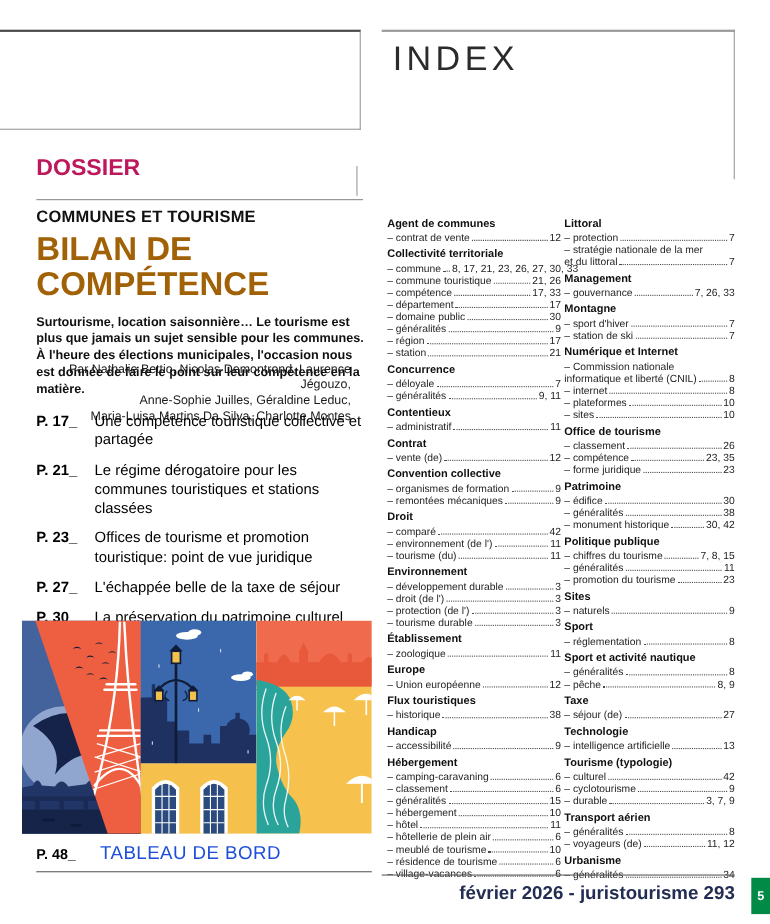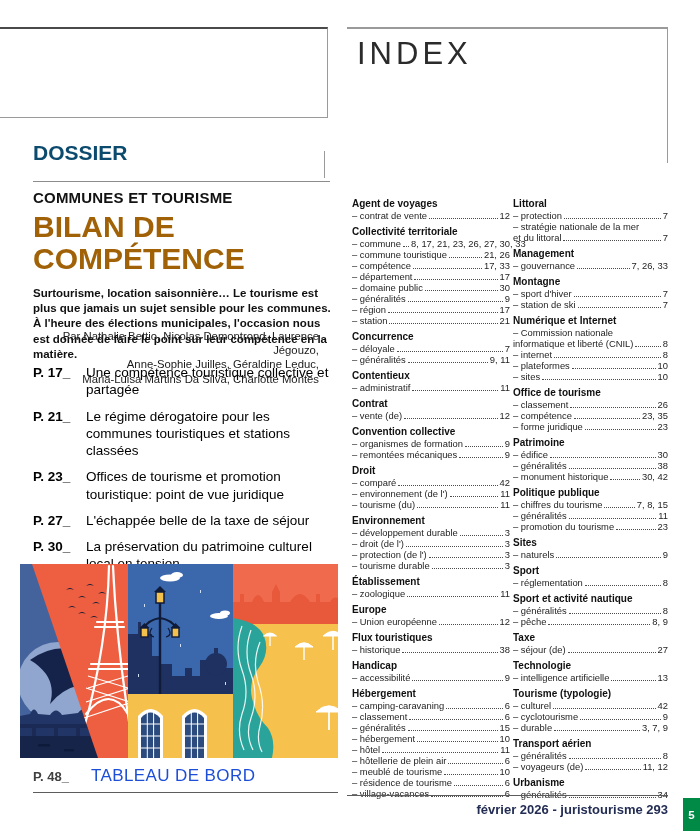--- a/index.html
+++ b/index.html
@@ -2,58 +2,58 @@
 <html lang="fr"><head>
 <meta charset="utf-8">
 <style>
   html,body{margin:0;padding:0;background:#ffffff;}
   .page{position:relative;width:700px;height:840px;background:#fff;overflow:hidden;
         font-family:"Liberation Sans",sans-serif;color:#111;}
   
   .logo-box{position:absolute;left:-2px;top:27px;width:328px;height:88px;background:#fff;
             border:1px solid #9a9a9a;border-top:2px solid #4a4a4a;}
   
-  .kicker{position:absolute;left:33px;top:141px;font-size:21px;font-weight:bold;color:#0c4a6e;}
+  .kicker{position:absolute;left:33px;top:141px;font-size:21px;font-weight:bold;color:#be185d;}
   .kicker-rule{position:absolute;left:33px;top:181px;width:297px;height:1px;background:#8c8c8c;}
   .kicker-tick{position:absolute;left:324px;top:151px;width:1px;height:27px;background:#9a9a9a;}
   .overline{position:absolute;left:33px;top:189px;font-size:15px;font-weight:bold;color:#121212;letter-spacing:.2px;}
   .main-title{position:absolute;left:33px;top:211px;width:280px;font-size:30px;line-height:1.08;
               font-weight:bold;color:#a16207;}
   .intro{position:absolute;left:33px;top:286px;width:301px;font-size:11.5px;font-weight:bold;
          line-height:1.32;color:#101010;}
   .byline{position:absolute;left:22px;top:329px;width:297px;font-size:11.3px;line-height:1.26;
           text-align:right;color:#1a1a1a;}
   .toc{position:absolute;left:33px;top:364px;width:302px;}
-  .toc-item{display:flex;gap:9px;margin-bottom:9px;line-height:1.28;}
+  .toc-item{display:flex;gap:9px;margin-bottom:9px;line-height:1.28;margin-top:10px;}
   .toc-page{flex:0 0 44px;font-weight:bold;font-size:13.5px;color:#000;}
   .toc-title{flex:1;font-size:13.5px;color:#000;}
   
   .illus{position:absolute;left:20px;top:564px;width:318px;height:194px;}
   .illus svg{display:block;width:318px;height:194px;}
   
   .tdb-row{position:absolute;left:33px;top:766px;display:flex;align-items:baseline;gap:22px;}
-  .tdb-page{font-weight:bold;font-size:13px;color:#404040;}
+  .tdb-page{font-weight:bold;font-size:13px;color:#000000;}
   .tdb-title{font-size:17px;letter-spacing:.4px;color:#1d4ed8;}
   .tdb-rule{position:absolute;left:33px;top:792px;width:305px;height:1px;background:#5c5c5c;}
   
   .index-topline{position:absolute;left:347px;top:27px;width:321px;height:2px;background:#9a9a9a;}
   .index-sideline{position:absolute;left:667px;top:27px;width:1px;height:136px;background:#9a9a9a;}
   .index-title{position:absolute;left:357px;top:36px;font-size:31px;letter-spacing:4px;color:#2b2b2b;}
   .idx-col{position:absolute;top:198px;}
   .idx-col1{left:352px;width:158px;}
   .idx-col2{left:513px;width:155px;}
   .idx-sec{margin-bottom:5px;}
   .idx-head{font-weight:bold;font-size:10px;line-height:11px;color:#101010;padding-bottom:1px;}
   .idx-item{display:flex;align-items:flex-end;font-size:9.4px;line-height:11px;color:#1d1d1d;}
   .idx-item .lbl{white-space:nowrap;}
   .idx-item .dots{flex:1;min-width:6px;border-bottom:1.3px dotted #4c4c4c;margin:0 2px 2px 2px;}
   .idx-item .num{white-space:nowrap;}
   
   .footer-rule{position:absolute;left:347px;top:795px;width:321px;height:1px;background:#5c5c5c;}
-  .footer-text{position:absolute;right:32px;top:802px;font-size:13px;font-weight:bold;color:#232d53;}
+  .footer-text{position:absolute;right:32px;top:802px;font-size:17px;font-weight:bold;color:#232d53;}
   .pageno{position:absolute;left:683px;top:798px;width:17px;height:33px;background:#008a45;color:#fff;
           display:flex;align-items:center;justify-content:center;font-size:11.5px;font-weight:bold;}
 </style>
 </head>
 <body>
 
 <div class="page">
 
   <div class="logo-box"></div>
 
@@ -235,21 +235,21 @@
     <span class="tdb-page">P. 48_</span>
     <span class="tdb-title">TABLEAU DE BORD</span>
   </div>
   <div class="tdb-rule"></div>
 
   <div class="index-topline"></div>
   <div class="index-sideline"></div>
   <div class="index-title">INDEX</div>
   <div class="idx-col idx-col1">
       <div class="idx-sec">
-        <div class="idx-head">Agent de voyages</div>
+        <div class="idx-head">Agent de communes</div>
         <div class="idx-item">
           <span class="lbl">– contrat de vente</span>
           <span class="dots"></span>
           <span class="num">12</span>
         </div>
       </div>
       <div class="idx-sec">
         <div class="idx-head">Collectivité territoriale</div>
         <div class="idx-item">
           <span class="lbl">– commune</span>

